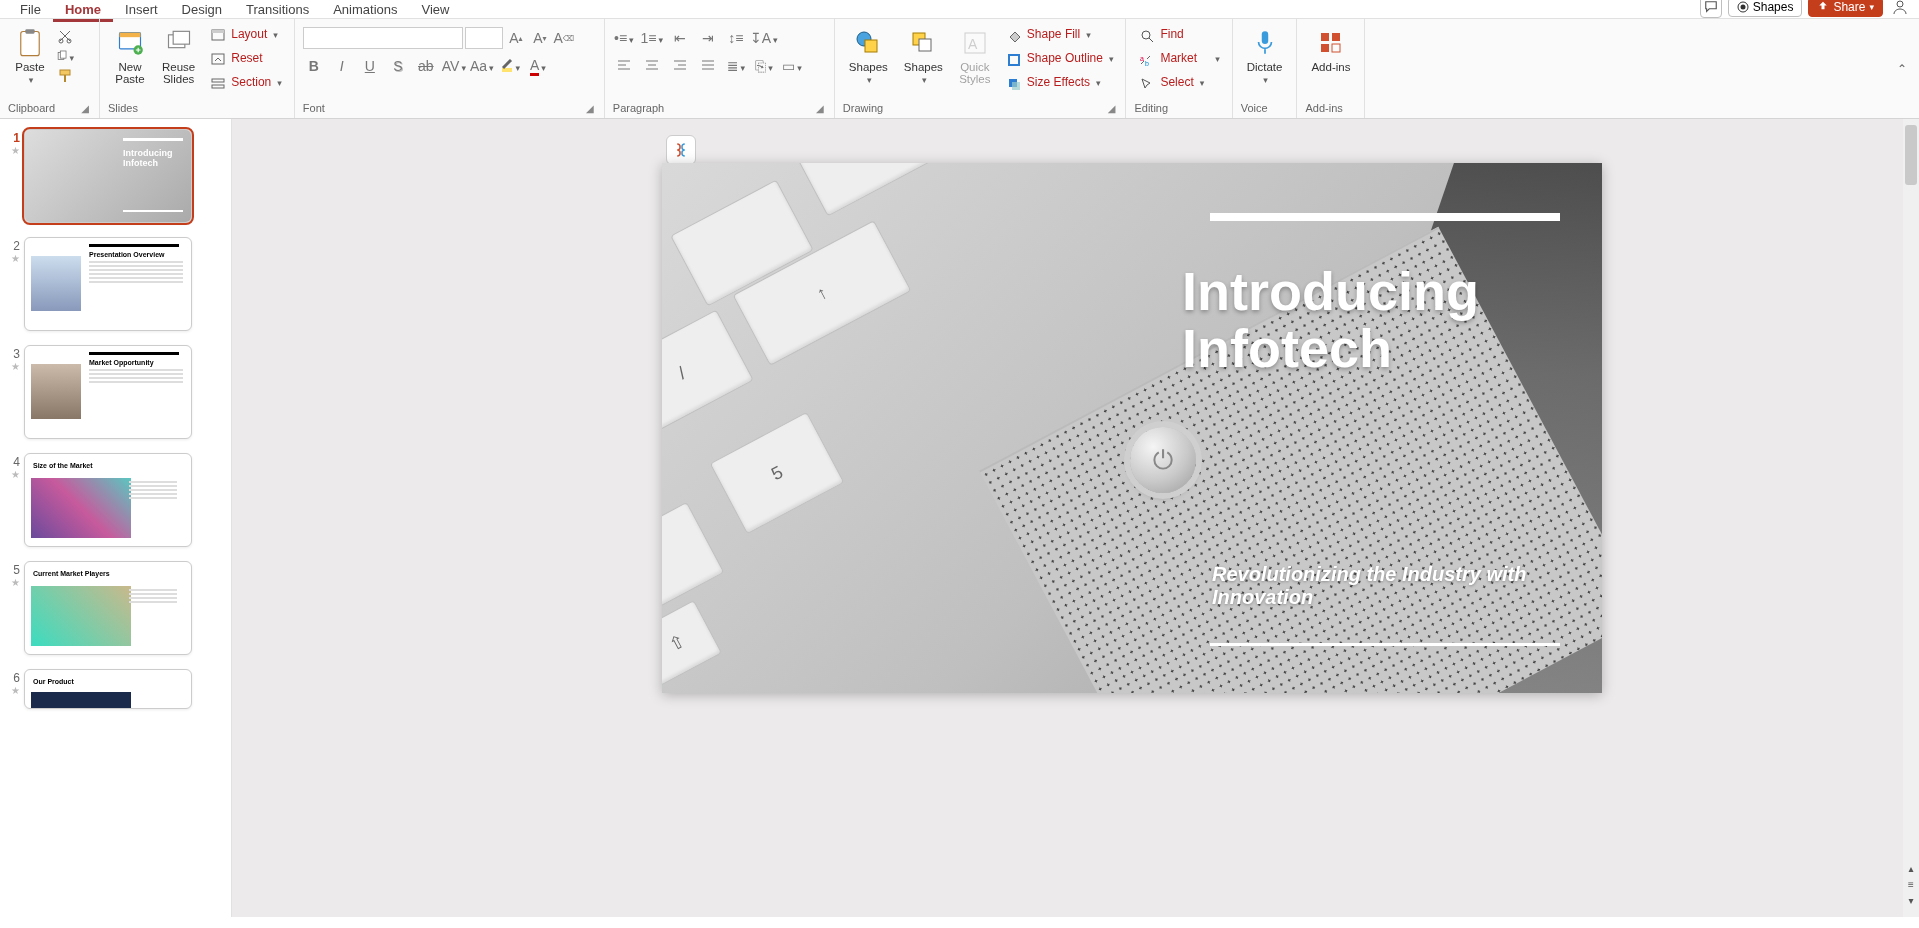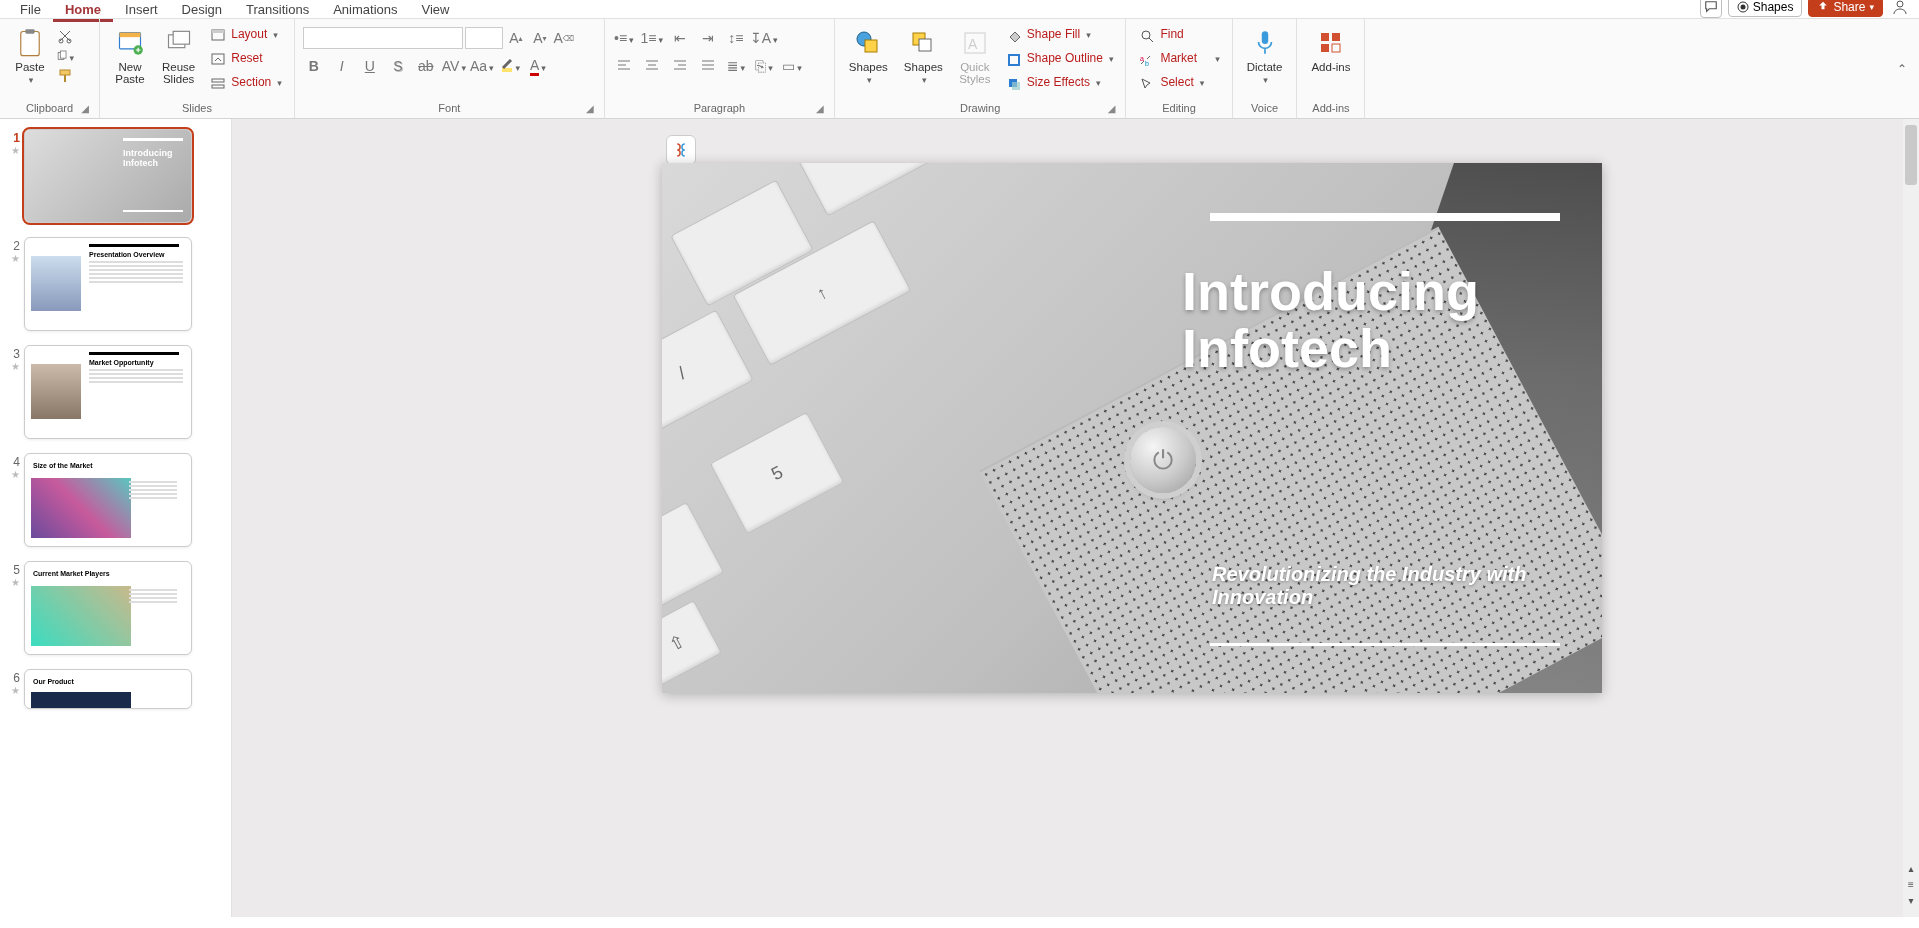--- a/index.html
+++ b/index.html
@@ -11,21 +11,21 @@
 .tab.active { color: #a4373a; font-weight: 600; border-bottom: 3px solid #a4373a; padding-bottom: 2px; }
 .titlebar-right { margin-left: auto; display: flex; align-items: center; gap: 6px; padding-bottom: 4px; }
 .tb-btn { border: 1px solid #bfbfbf; border-radius: 4px; padding: 2px 8px; font-size: 12px; background: #fff; cursor: pointer; display: flex; align-items: center; gap: 4px; }
 .tb-btn.share { background: #c43e1c; color: #fff; border-color: #c43e1c; }
 .tb-icon-only { border: 1px solid #bfbfbf; border-radius: 4px; width: 22px; height: 22px; display: flex; align-items: center; justify-content: center; cursor: pointer; }
 
 
 .ribbon { height: 100px; display: flex; border-bottom: 1px solid #d4d4d4; background: #fafafa; }
 .ribbon-group { border-right: 1px solid #e1e1e1; padding: 4px 8px 2px; display: flex; flex-direction: column; }
 .ribbon-group-content { flex: 1; display: flex; align-items: flex-start; gap: 4px; }
-.ribbon-group-label { text-align: center; font-size: 11px; color: #666; padding: 2px 0; position: relative; }
+.ribbon-group-label { text-align: left; font-size: 11px; color: #666; padding: 2px 0; position: relative; }
 .rg-launcher { position:absolute; right:2px; bottom:2px; font-size:10px; color:#888; cursor:pointer; }
 .big-btn { display: flex; flex-direction: column; align-items: center; justify-content: flex-start; padding: 4px 6px; font-size: 11.5px; color: #333; cursor: pointer; border-radius: 3px; min-width: 44px; }
 .big-btn .icon { width: 32px; height: 32px; margin-bottom: 2px; display:flex; align-items:center; justify-content:center; }
 .big-btn.disabled { opacity: .45; }
 .small-col { display: flex; flex-direction: column; gap: 2px; }
 .small-btn { display: flex; align-items: flex-start; gap: 4px; padding: 2px 4px; font-size: 12px; color: #b91c1c; cursor: pointer; border-radius: 3px; }
 .mini-icon { width: 18px; height: 18px; display:flex; align-items:center; justify-content:center; }
 .font-box { display:flex; align-items:center; gap:2px; }
 .font-name { width: 160px; height: 22px; border:1px solid #ccc; background:#fff; }
 .font-size { width: 38px; height: 22px; border:1px solid #ccc; background:#fff; }

